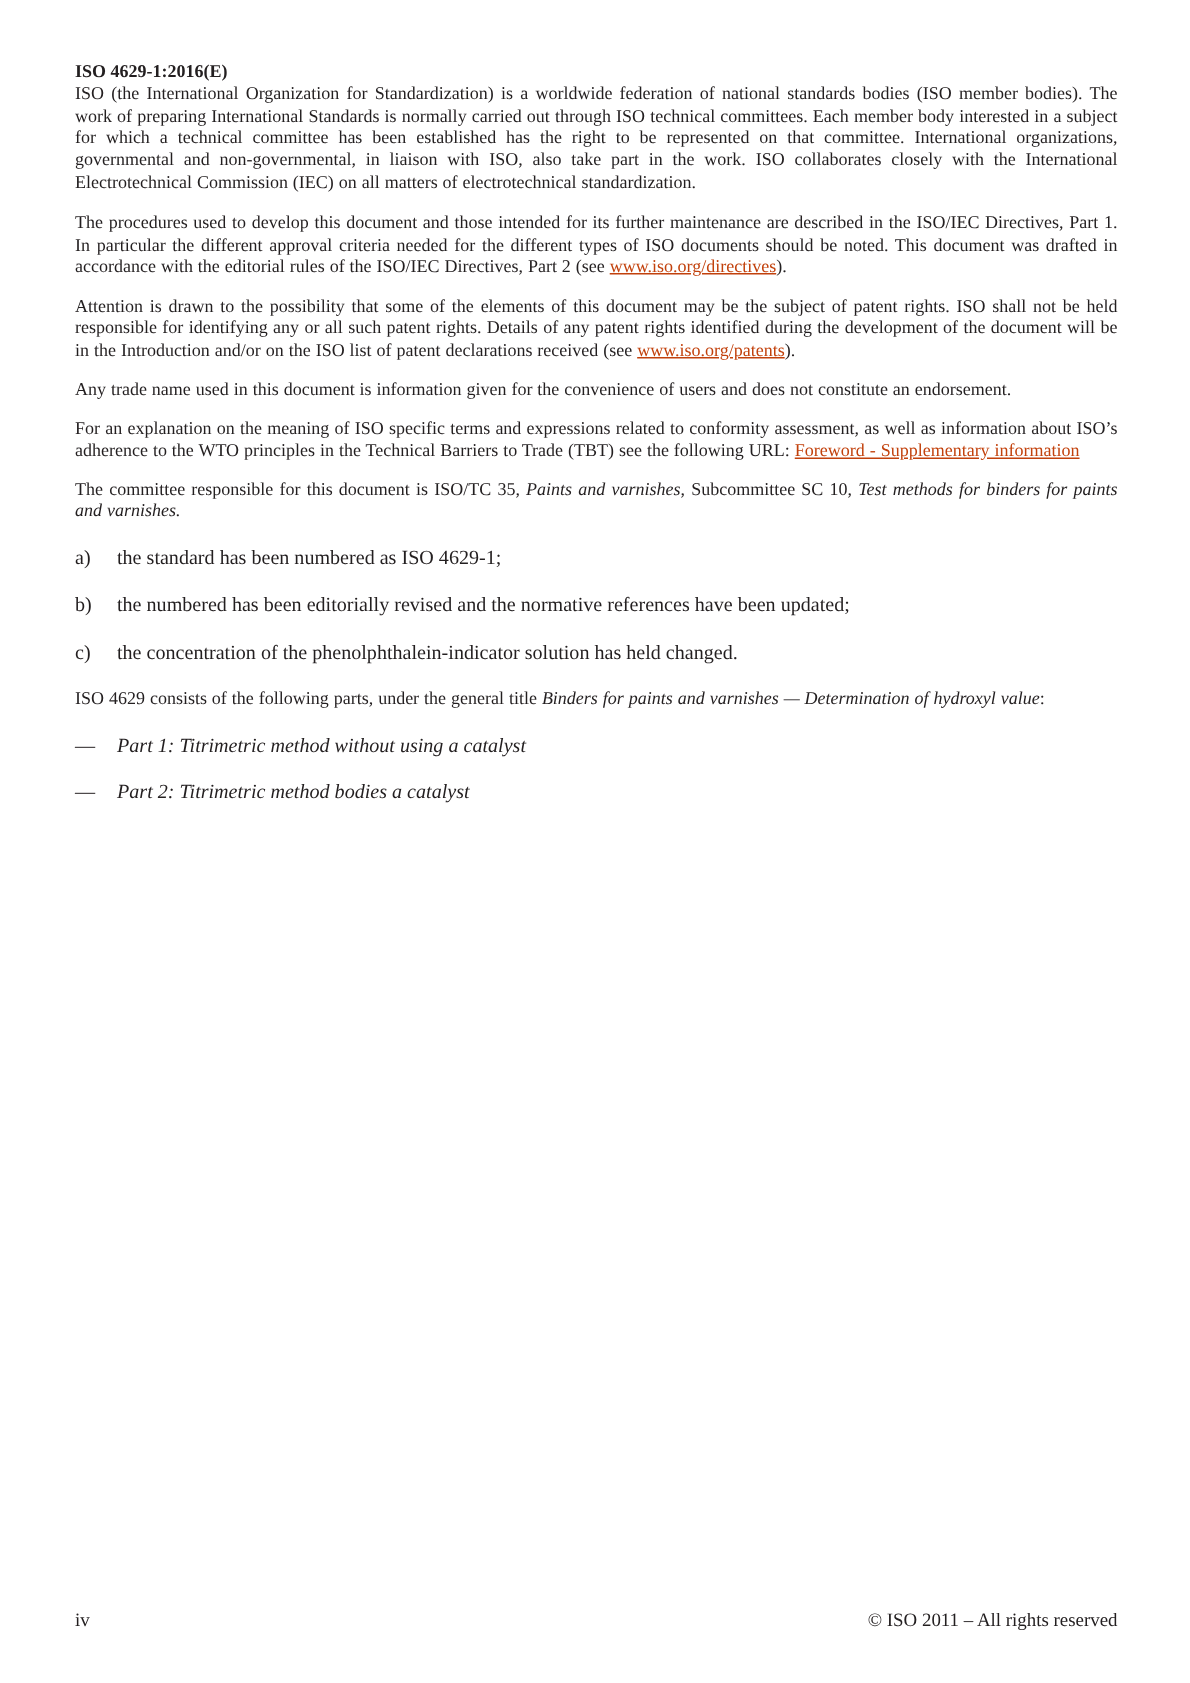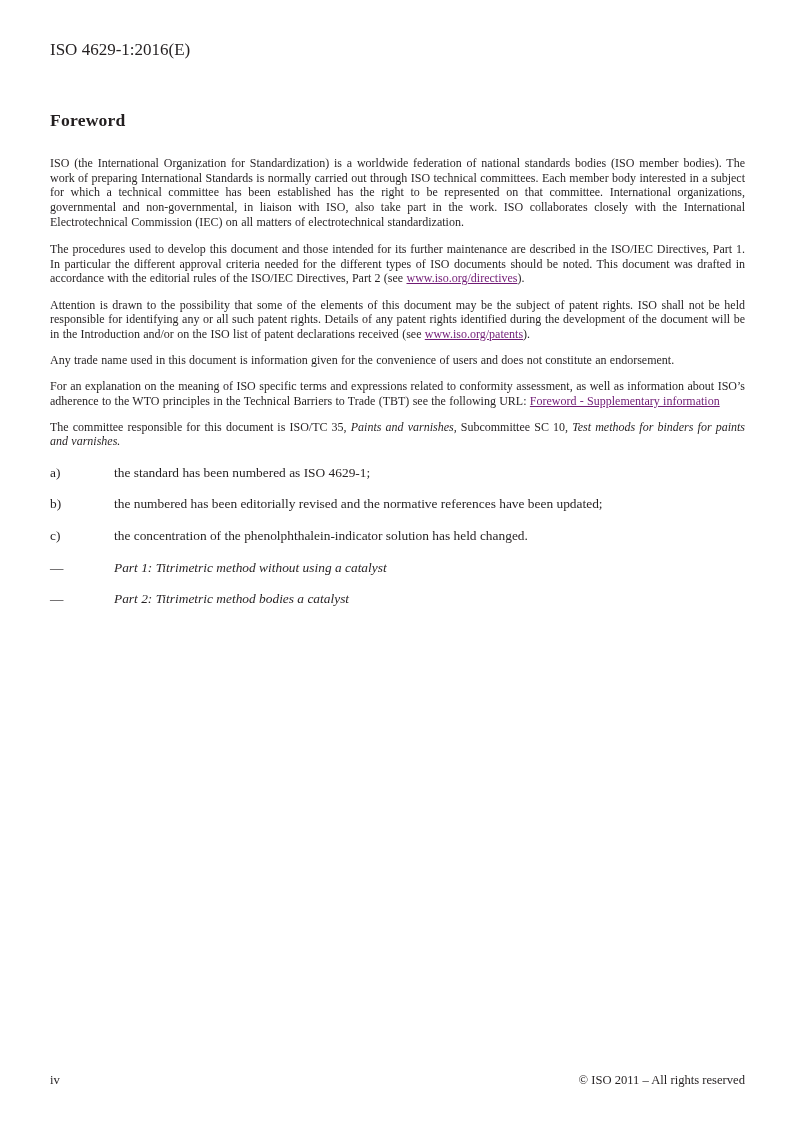--- a/index.html
+++ b/index.html
@@ -12,75 +12,74 @@
     color: #231f20;
     overflow: hidden;
   }
   .page {
     position: absolute;
     inset: 0;
     padding: 40px 48px 0 50px;
     background: #ffffff;
   }
   .doc-id {
-    font-weight: normal;
-    font-size: 17px;
+    font-weight: bold;
+    font-size: 12px;
   }
   .title {
     font-size: 17.6px;
     font-weight: bold;
     margin-top: 50px;
     margin-bottom: 25px;
     letter-spacing: 0.2px;
   }
   .para {
     font-size: 12px;
     line-height: 1.22;
     text-align: justify;
     margin-bottom: 11.5px;
     word-spacing: 0.3px;
   }
   .para.gap-lg { margin-bottom: 13px; }
   .doc-link {
-    color: #701a75;
+    color: #c2410c;
     text-decoration: underline;
     cursor: pointer;
   }
   .italic { font-style: italic; margin-top: 28px; }
   .list-block { margin: 16px 0 15px 0; }
   .list-item {
     display: flex;
     font-size: 13.4px;
     line-height: 1.22;
     margin-bottom: 15px;
     text-align: justify;
   }
   .list-item .marker { flex: 0 0 28px; }
-  .list-item .item-text { flex: 1; margin-left: 36px; }
+  .list-item .item-text { flex: 1; }
   .dash-block { margin-top: 16px; }
   .dash-item .item-text { font-style: italic; }
   .footer {
     position: absolute;
     left: 50px;
     right: 48px;
     bottom: 34px;
     display: flex;
     justify-content: space-between;
     align-items: baseline;
     font-size: 12.6px;
   }
 </style>
 </head>
 <body>
 
 <div class="page">
 
   <div class="doc-id">ISO 4629-1:2016(E)</div>
 
-  <h1 class="title">Foreword</h1>
 
   <p class="para gap-lg"><span>ISO (the International Organization for Standardization) is a worldwide federation of national standards bodies (ISO member bodies). The work of preparing International Standards is normally carried out through ISO technical committees. Each member body interested in a subject for which a technical committee has been established has the right to be represented on that committee. International organizations, governmental and non-governmental, in liaison with ISO, also take part in the work. ISO collaborates closely with the International Electrotechnical Commission (IEC) on all matters of electrotechnical standardization.</span></p>
 
   <p class="para"><span>The procedures used to develop this document and those intended for its further maintenance are described in the ISO/IEC Directives, Part 1. In particular the different approval criteria needed for the different types of ISO documents should be noted. This document was drafted in accordance with the editorial rules of the ISO/IEC Directives, Part 2 (see </span><a href="#" class="doc-link">www.iso.org/directives</a><span>).</span></p>
 
   <p class="para"><span>Attention is drawn to the possibility that some of the elements of this document may be the subject of patent rights. ISO shall not be held responsible for identifying any or all such patent rights. Details of any patent rights identified during the development of the document will be in the Introduction and/or on the ISO list of patent declarations received (see </span><a href="#" class="doc-link">www.iso.org/patents</a><span>).</span></p>
 
   <p class="para"><span>Any trade name used in this document is information given for the convenience of users and does not constitute an endorsement.</span></p>
 
   <p class="para"><span>For an explanation on the meaning of ISO specific terms and expressions related to conformity assessment, as well as information about ISO’s adherence to the WTO principles in the Technical Barriers to Trade (TBT) see the following URL: </span><a href="#" class="doc-link">Foreword - Supplementary information</a></p>
@@ -96,20 +95,21 @@
     <div class="list-item">
       <span class="marker">b)</span>
       <span class="item-text">the numbered has been editorially revised and the normative references have been updated;</span>
     </div>
     <div class="list-item">
       <span class="marker">c)</span>
       <span class="item-text">the concentration of the phenolphthalein-indicator solution has held changed.</span>
     </div>
   </div>
 
+  <p class="para"><span>ISO 4629 consists of the following parts, under the general title </span><span class="italic">Binders for paints and varnishes — Determination of hydroxyl value</span><span>:</span></p>
 
   <div class="dash-block">
     <div class="list-item dash-item">
       <span class="marker">—</span>
       <span class="item-text">Part 1: Titrimetric method without using a catalyst</span>
     </div>
     <div class="list-item dash-item">
       <span class="marker">—</span>
       <span class="item-text">Part 2: Titrimetric method bodies a catalyst</span>
     </div>

